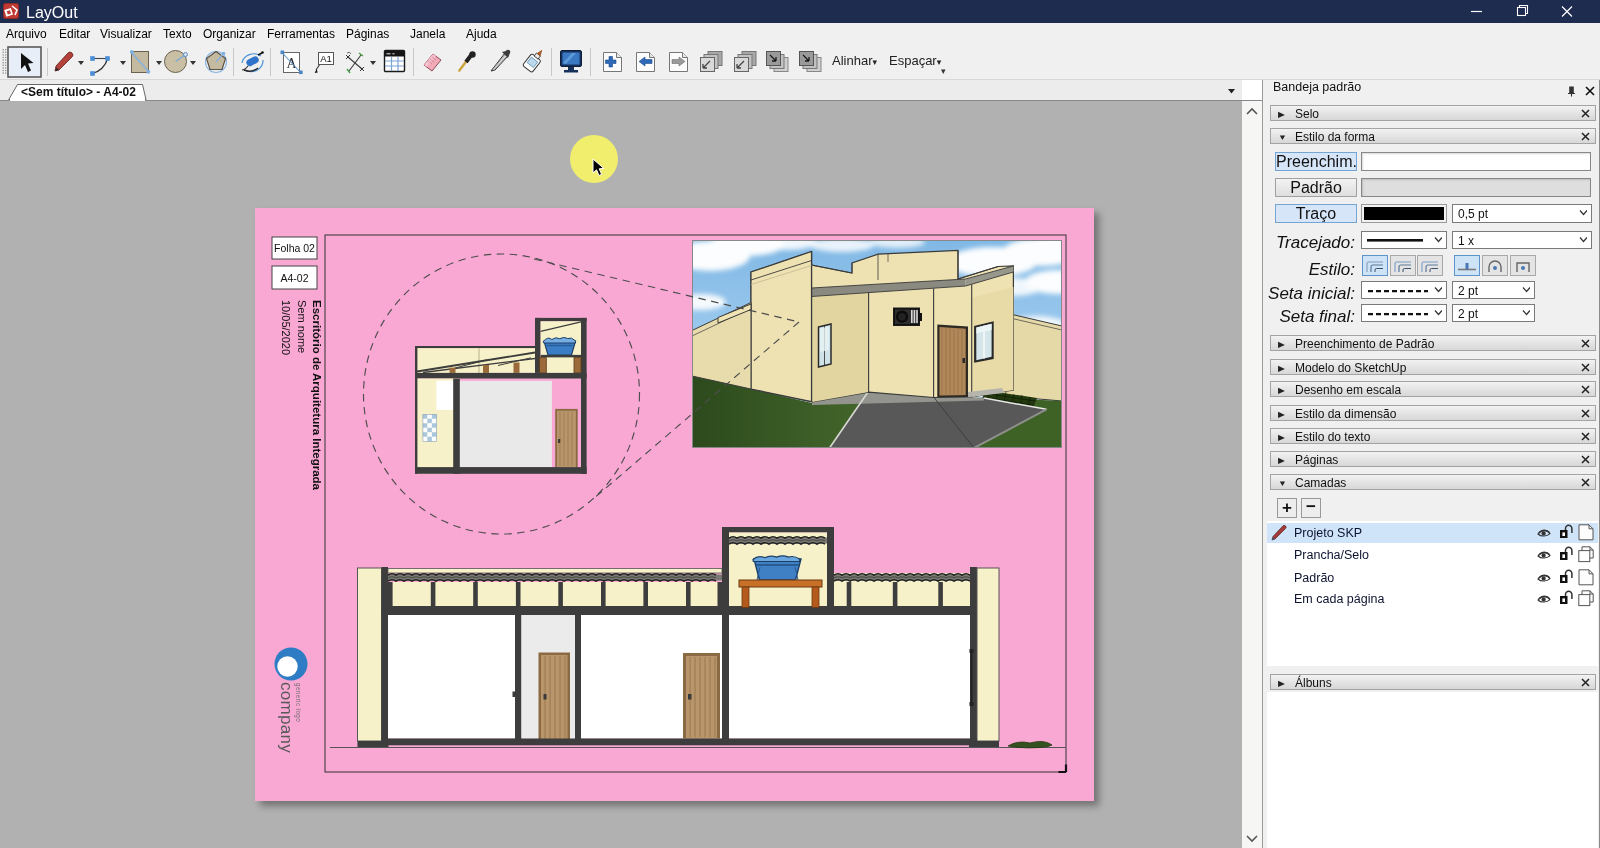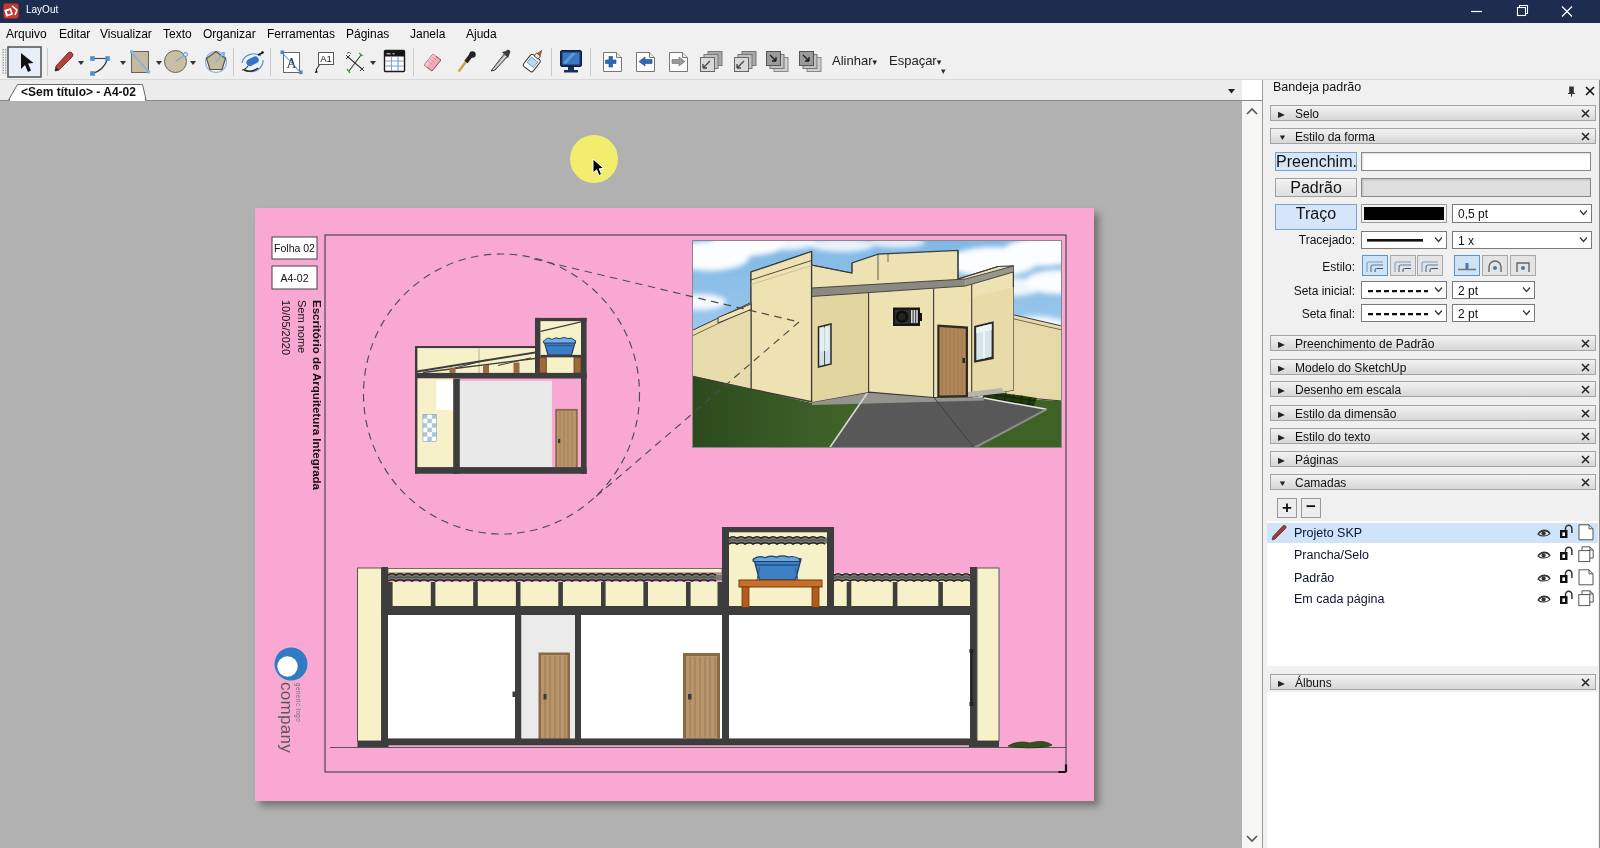--- a/index.html
+++ b/index.html
@@ -1,38 +1,38 @@
 <!DOCTYPE html>
 <html><head><meta charset="utf-8"><style>
 html,body{margin:0;padding:0;width:1600px;height:848px;overflow:hidden;
  font-family:"Liberation Sans",sans-serif;-webkit-font-smoothing:antialiased;}
 *{box-sizing:border-box;}
 .abs{position:absolute;}
 #titlebar{position:absolute;left:0;top:0;width:1600px;height:23px;background:#1e2c50;}
-#titlebar .t{position:absolute;left:26px;top:4px;color:#fff;font-size:10px;}
+#titlebar .t{position:absolute;left:26px;top:4px;color:#fff;font-size:16px;}
 #menubar{position:absolute;left:0;top:23px;width:1600px;height:22px;background:#f0f0f0;}
 #menubar span{position:absolute;top:4px;font-size:12px;color:#000000;}
 #toolbar{position:absolute;left:0;top:45px;width:1600px;height:35px;background:#f0f0f0;border-bottom:1px solid #d8d8d8;}
 #tabbar{position:absolute;left:0;top:80px;width:1242px;height:20px;background:#ececec;}
 #canvas{position:absolute;left:0;top:100px;width:1242px;height:748px;background:#b1b1b1;border-top:1px solid #888;}
 #page{position:absolute;left:255px;top:208px;width:839px;height:593px;background:#f9a8d4;
  box-shadow:5px 5px 7px rgba(0,0,0,0.35);}
 #vscroll{position:absolute;left:1242px;top:100px;width:20px;height:748px;background:#f6f6f5;border-top:1px solid #888;}
 #panel{position:absolute;left:1262px;top:80px;width:338px;height:768px;background:#f0f0f0;border-left:1px solid #9a9a9a;}
 .hdr{position:absolute;left:7px;width:326px;height:16px;background:linear-gradient(#f2f2f2,#d7d7d7);
  border:1px solid #a3a3a3;font-size:12px;color:#111;}
 .hdr .cap{position:absolute;left:24px;top:1px;}
 .hdr .arr{position:absolute;left:7px;top:3px;font-size:9px;color:#222;transform:scaleY(0.9);}
 .btn{position:absolute;font-size:16px;color:#111;text-align:center;}
 .bblue{background:#d6e6f8;border:1px solid #74a5d4;}
 .bgray{background:linear-gradient(#f3f3f3,#dedede);border:1px solid #a0a0a0;}
 .swatch{position:absolute;border:1px solid #888;background:#fff;box-shadow:inset 1px 1px 2px rgba(0,0,0,0.15);}
 .dd{position:absolute;background:#fff;border:1px solid #7a7a7a;font-size:12px;color:#111;}
 .dd .ch{position:absolute;right:4px;top:3px;width:8px;height:8px;}
-.lbl{position:absolute;font-size:12px;color:#111;text-align:right;}
+.lbl{position:absolute;font-size:17px;color:#111;text-align:right;font-style:italic;}
 .lrow{position:absolute;left:1px;font-size:12.5px;color:#0d1330;}
 </style></head><body>
 <div id="titlebar">
 <svg class="abs" style="left:3px;top:3px" width="17" height="17">
       <rect x="0.5" y="0.5" width="15" height="15" rx="2" fill="#c03a33" stroke="#8d2a25"></rect>
       <rect x="2" y="6" width="7" height="7" fill="#fff" transform="rotate(-18 5 9)"></rect>
       <rect x="4" y="8" width="3.4" height="3.4" fill="#c03a33" transform="rotate(-18 5 9)"></rect>
       <path d="M9,3 l5,4 -2,5" stroke="#fff" stroke-width="1.6" fill="none"></path>
     </svg>
 <div class="t">LayOut</div>
@@ -548,21 +548,21 @@
       <span class="arr">▼</span>
       <span class="cap">Estilo da forma</span>
       <svg style="position:absolute;right:4px;top:2px" width="11" height="11">
         <path d="M2,2 l7,7 m0,-7 l-7,7" stroke="#222" stroke-width="1.5"></path>
       </svg>
     </div>
 <div class="btn bblue" style="left:12px;top:72px;width:82px;height:19px;line-height:18px;">Preenchim.</div>
 <div class="swatch" style="left:98px;top:72px;width:230px;height:19px;"></div>
 <div class="btn bgray" style="left:12px;top:98px;width:82px;height:19px;line-height:18px;">Padrão</div>
 <div class="swatch" style="left:98px;top:98px;width:230px;height:19px;background:#dedede;"></div>
-<div class="btn bblue" style="left:12px;top:124px;width:82px;height:26px;line-height:18px;">Traço</div>
+<div class="btn bblue" style="left:12px;top:124px;width:82px;height:19px;line-height:18px;">Traço</div>
 <div class="swatch" style="left:98px;top:124px;width:86px;height:19px;background:#000;border:1px solid #999;box-shadow:inset 0 0 0 2px #f2f2f2;"></div>
 <div class="dd" style="left:189px;top:124px;width:140px;height:19px;">
       <span style="position:absolute;left:5px;top:2px">0,5 pt</span>
       <svg class="ch" width="9" height="9">
         <path d="M1,2.5 l3.5,4 3.5,-4" fill="none" stroke="#333" stroke-width="1.2"></path>
       </svg>
     </div>
 <div class="lbl" style="left:0;top:153px;width:92px;">Tracejado:</div>
 <div class="dd" style="left:98px;top:151px;width:86px;height:18px;">
       <svg style="position:absolute;left:5px;top:7px" width="60" height="4">

